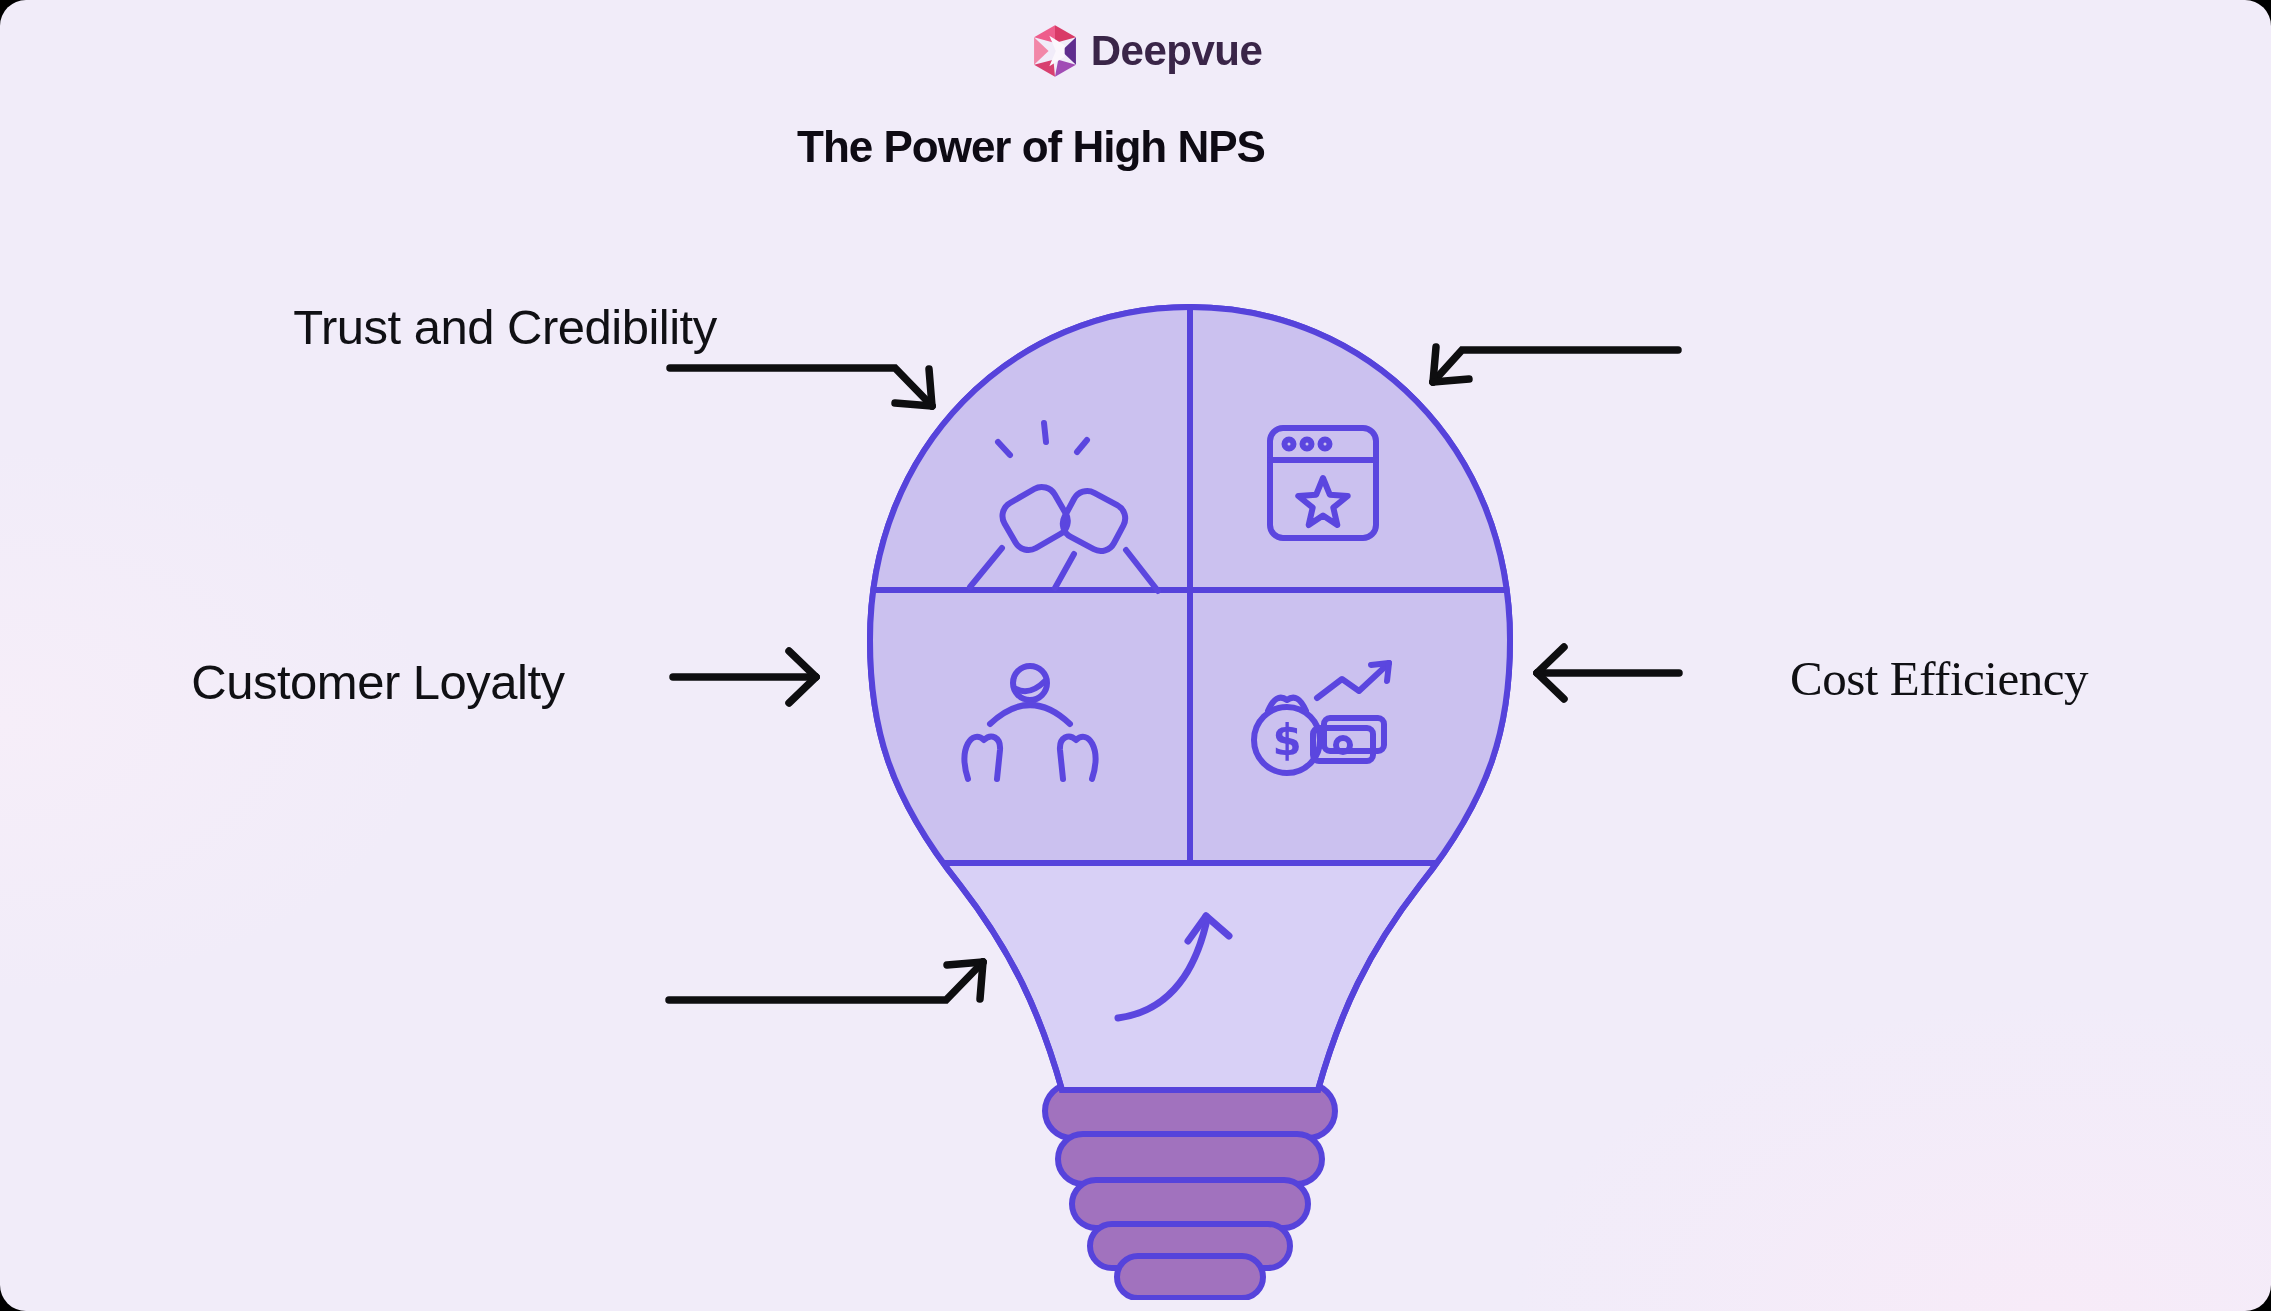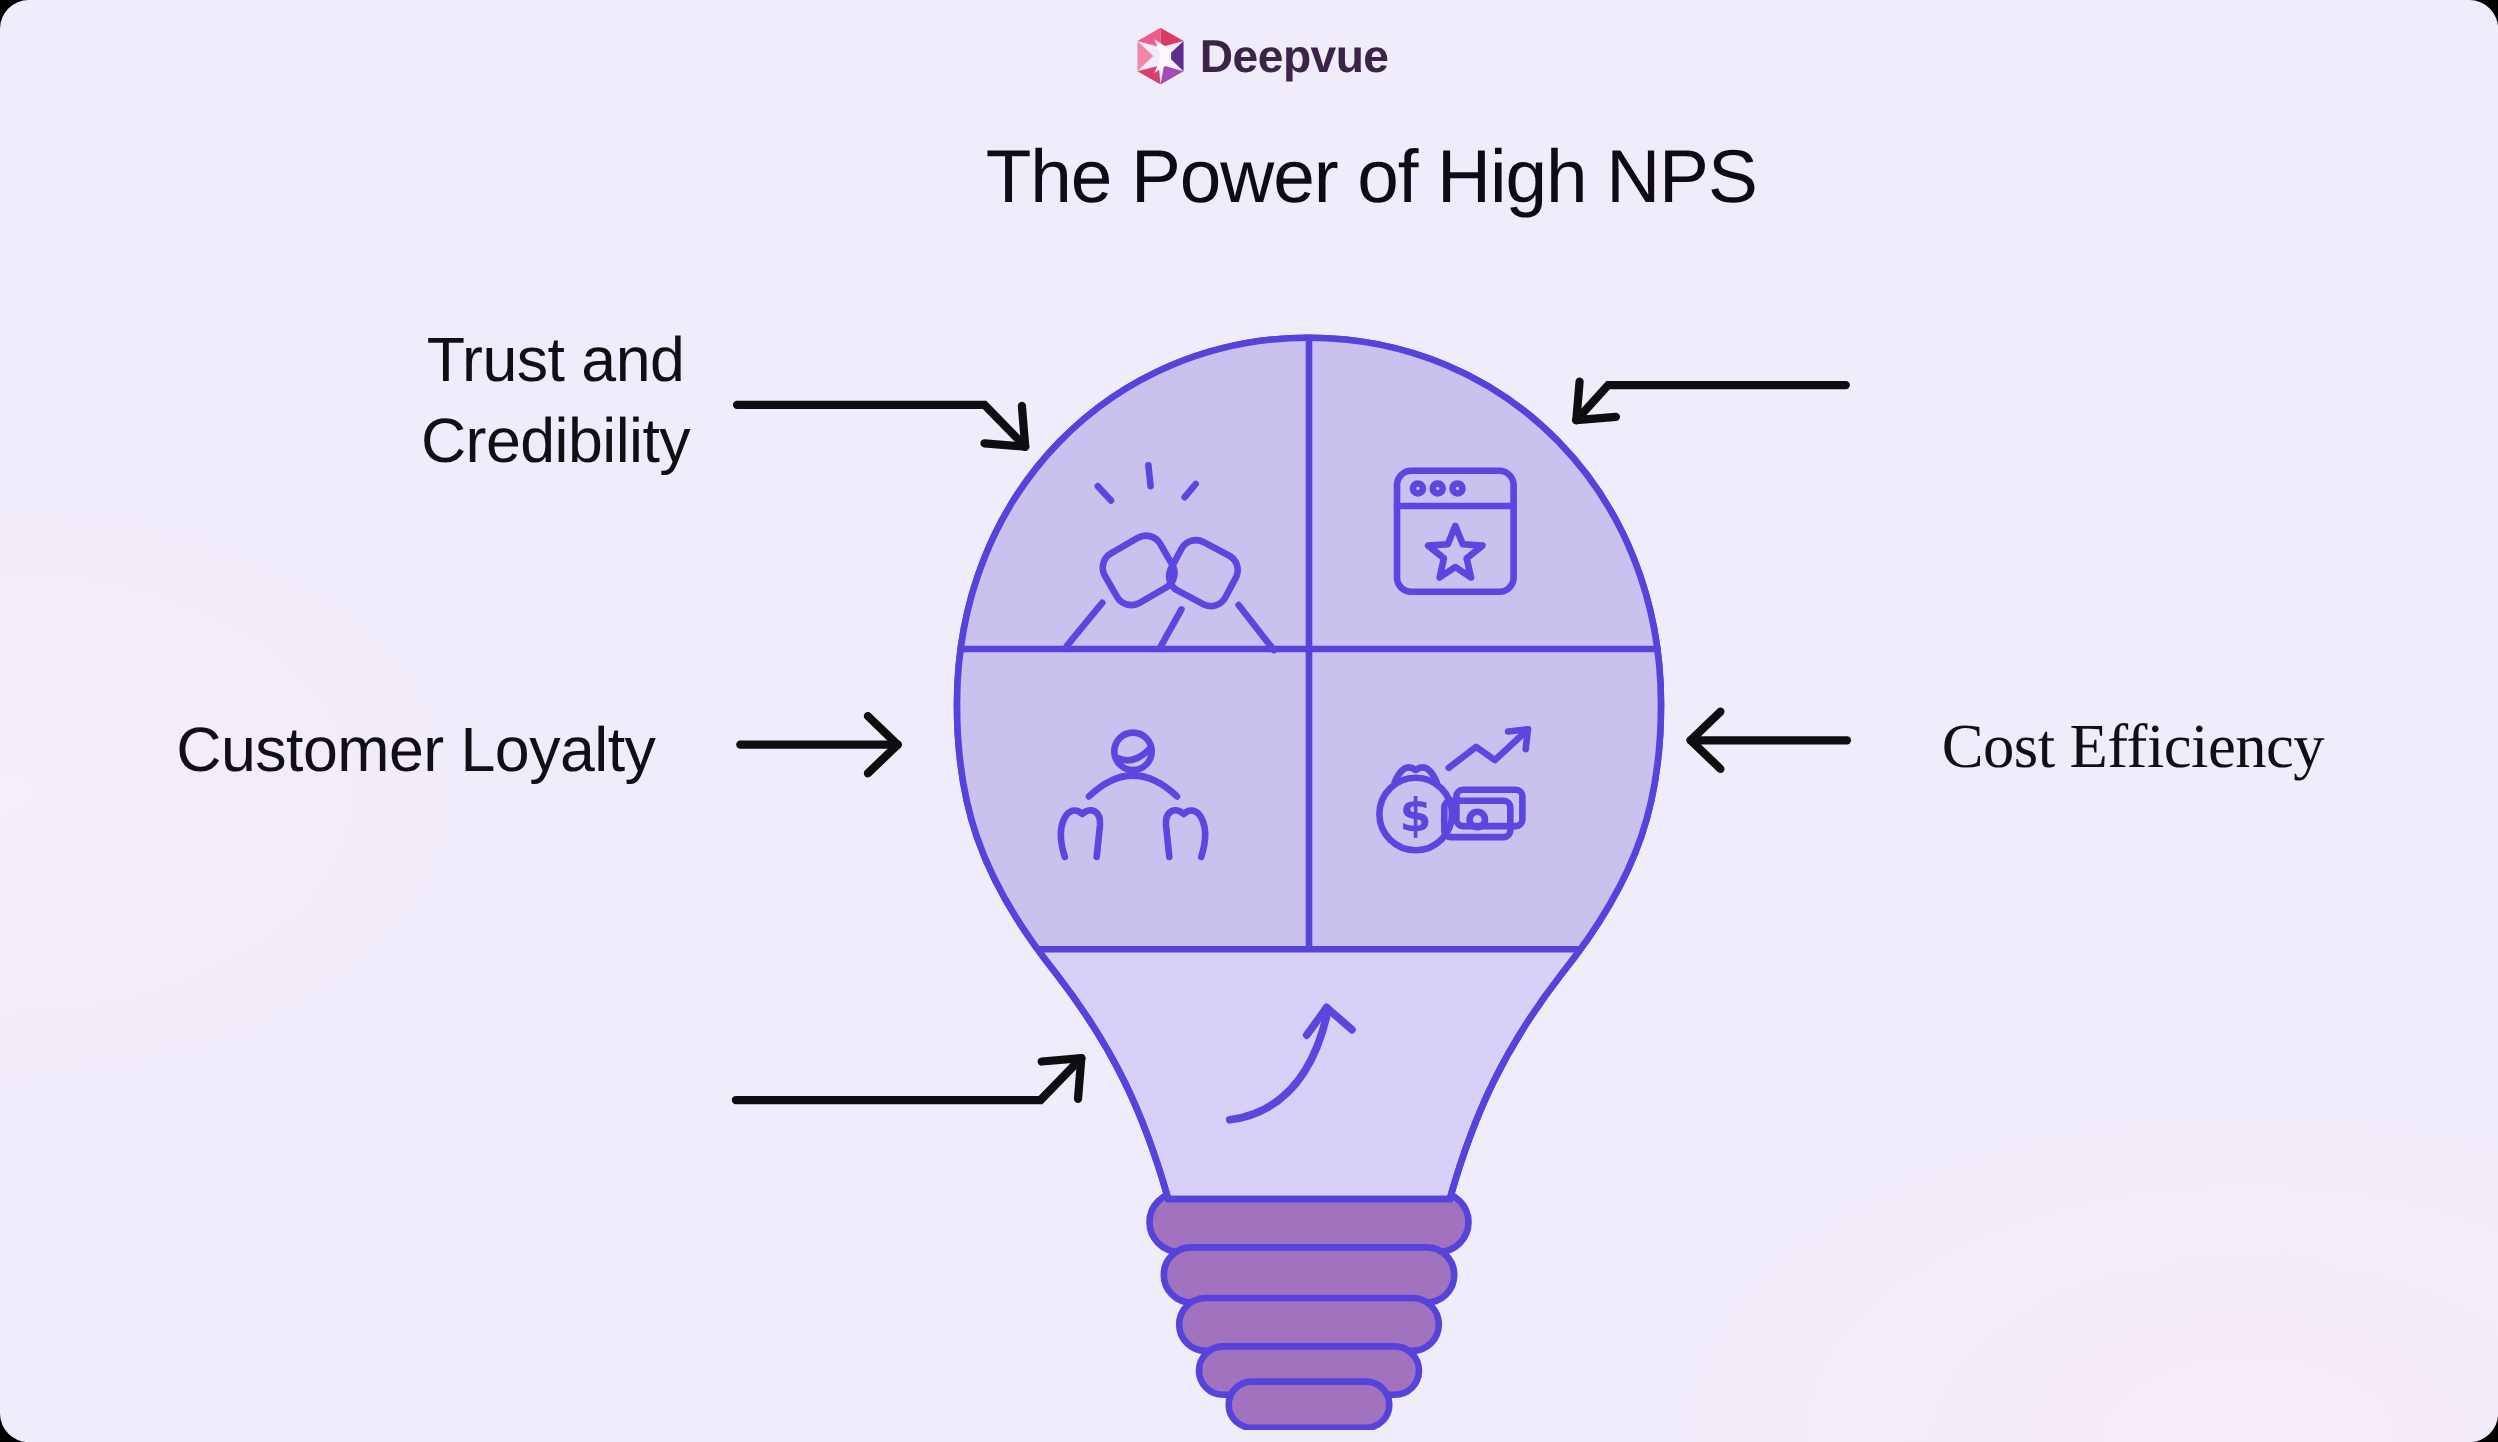--- a/index.html
+++ b/index.html
@@ -21,26 +21,26 @@
   }
   .logo-row{
     position:absolute;left:0;right:0;top:22px;
     display:flex;justify-content:center;align-items:center;gap:10px;margin-left:20px;
   }
   .brand-text{
     font-size:42px;font-weight:bold;color:#3a2548;letter-spacing:-0.5px;
   }
   .page-title{
     position:absolute;left:797px;top:122px;width:800px;
-    text-align:right;
-    font-size:68px;font-weight:normal;color:#0e0b14;letter-spacing:-1px;
+    text-align:left;
+    font-size:44px;font-weight:bold;color:#0e0b14;letter-spacing:-1px;
   }
   .label{
     position:absolute;
-    font-size:57px;font-weight:500;color:#101014;
+    font-size:49px;font-weight:500;color:#101014;
     text-align:center;line-height:74px;letter-spacing:-0.5px;
   }
   .label-trust{left:270px;top:290px;width:470px;}
   .label-differentiation{left:1642px;top:322px;width:600px;}
   .label-loyalty{left:78px;top:645px;width:600px;}
   .label-cost{left:1639px;top:642px;width:600px;font-family:Liberation Serif, serif;}
   .label-growth{left:145px;top:965px;width:600px;}
   .overlay-svg,.bulb-svg{position:absolute;pointer-events:none;}
   .overlay-svg{left:0;top:0;}
   .bulb-svg{left:840px;top:290px;}

